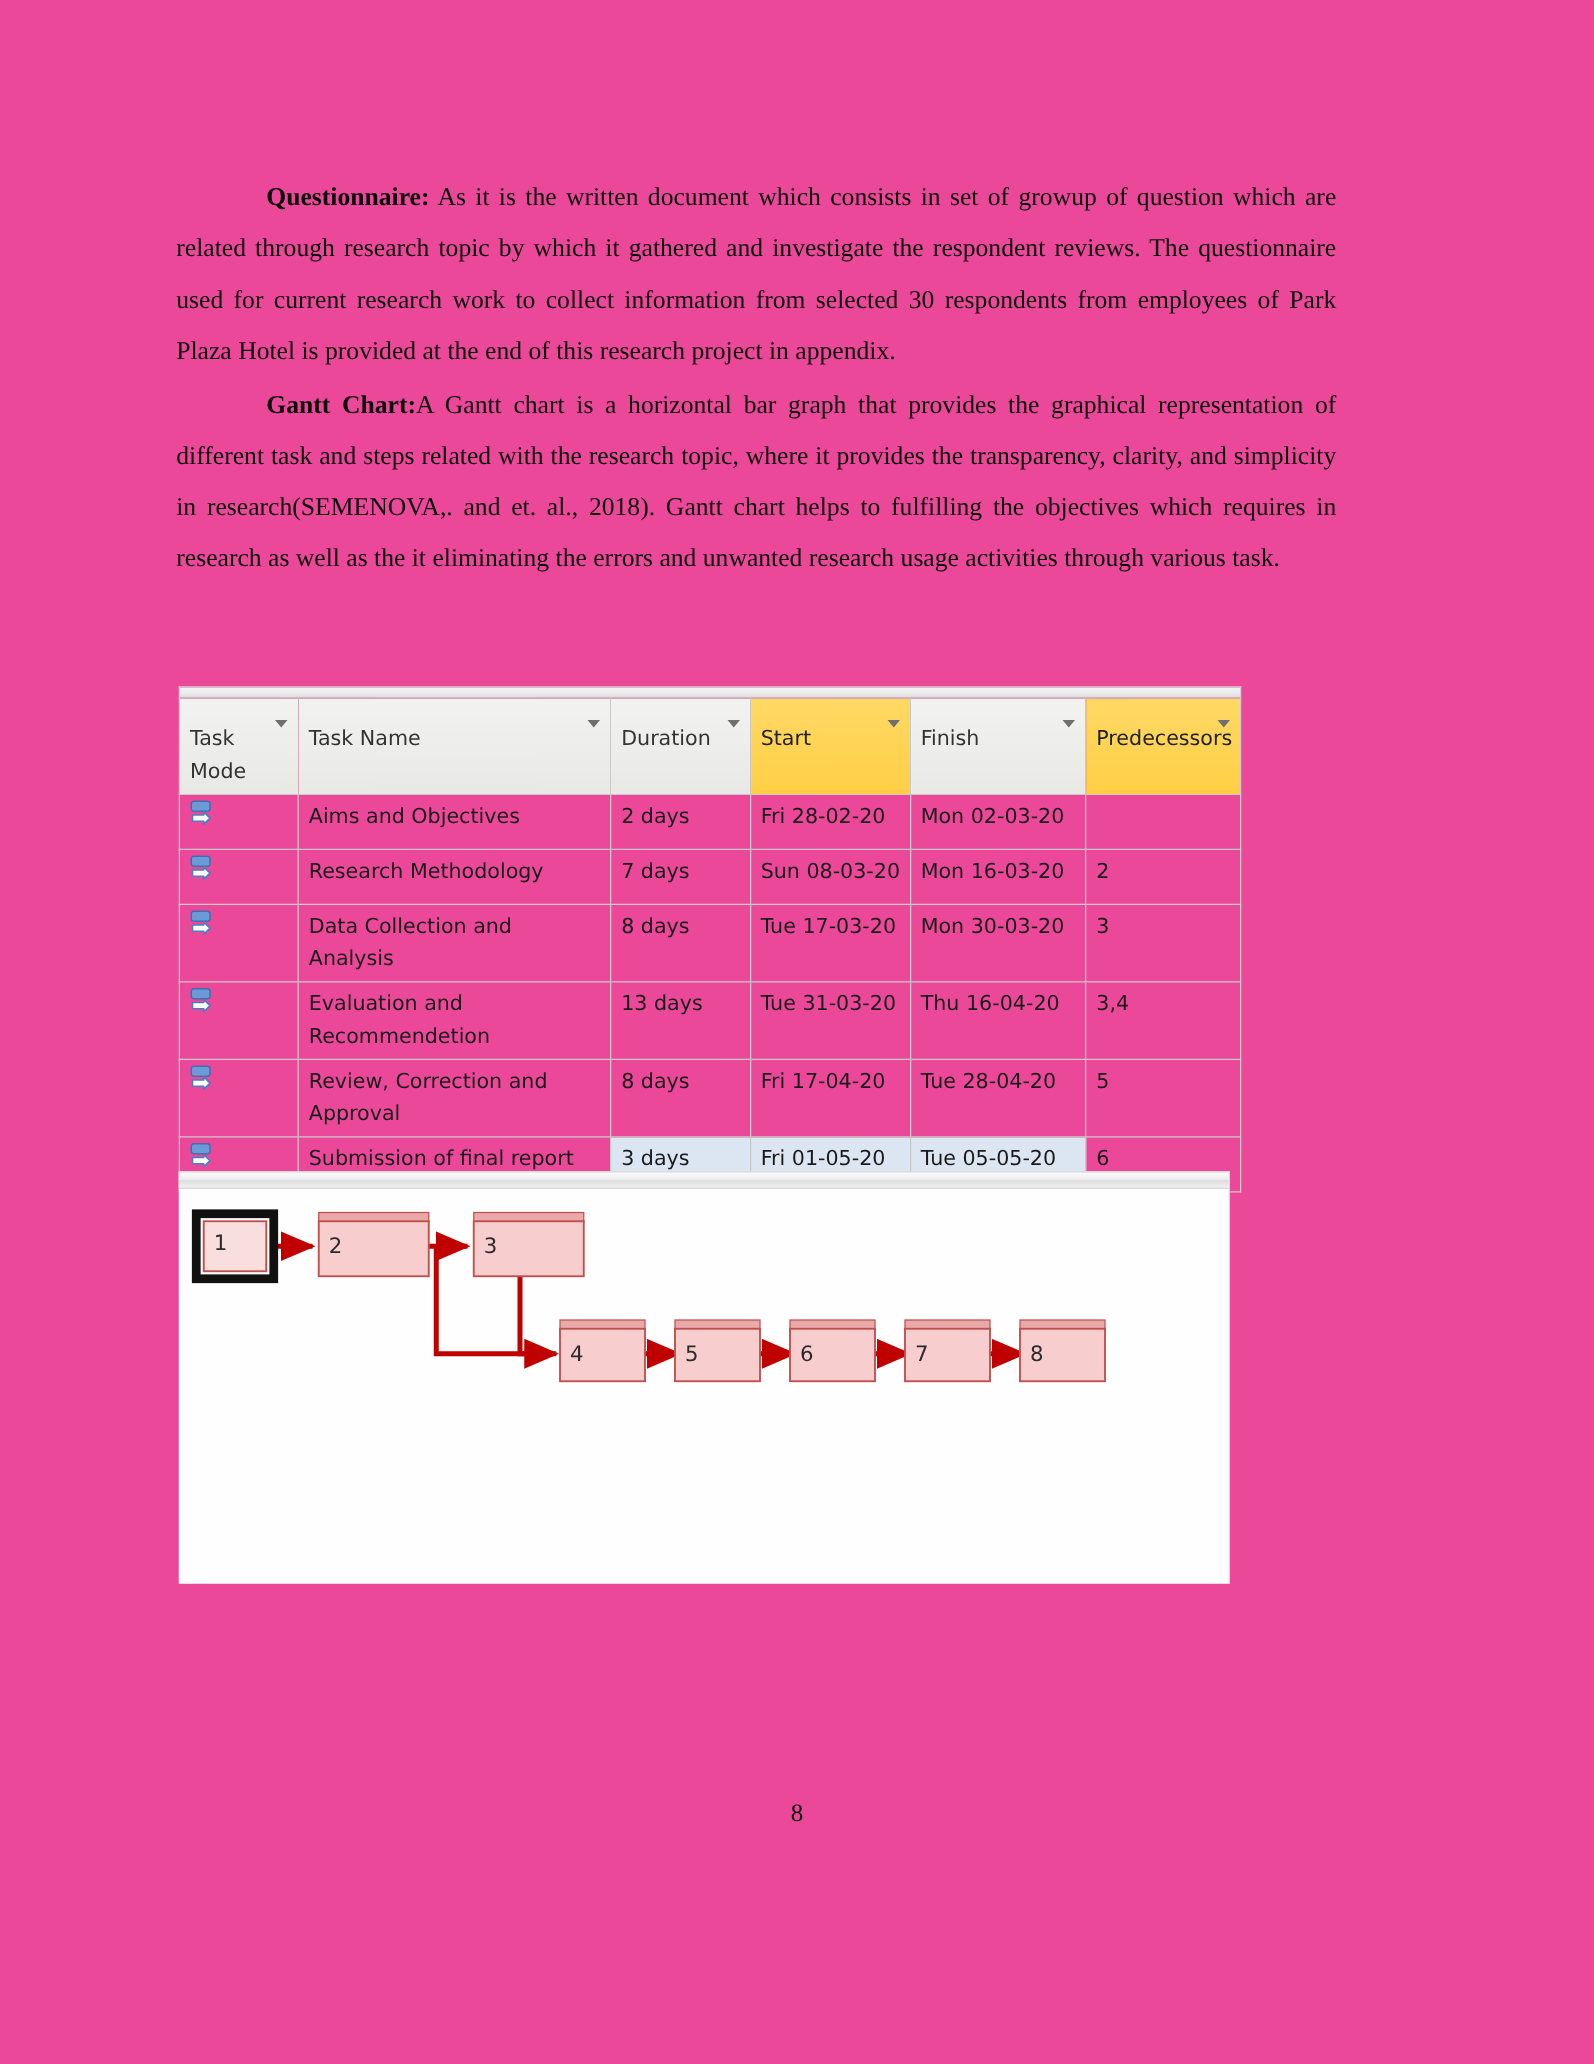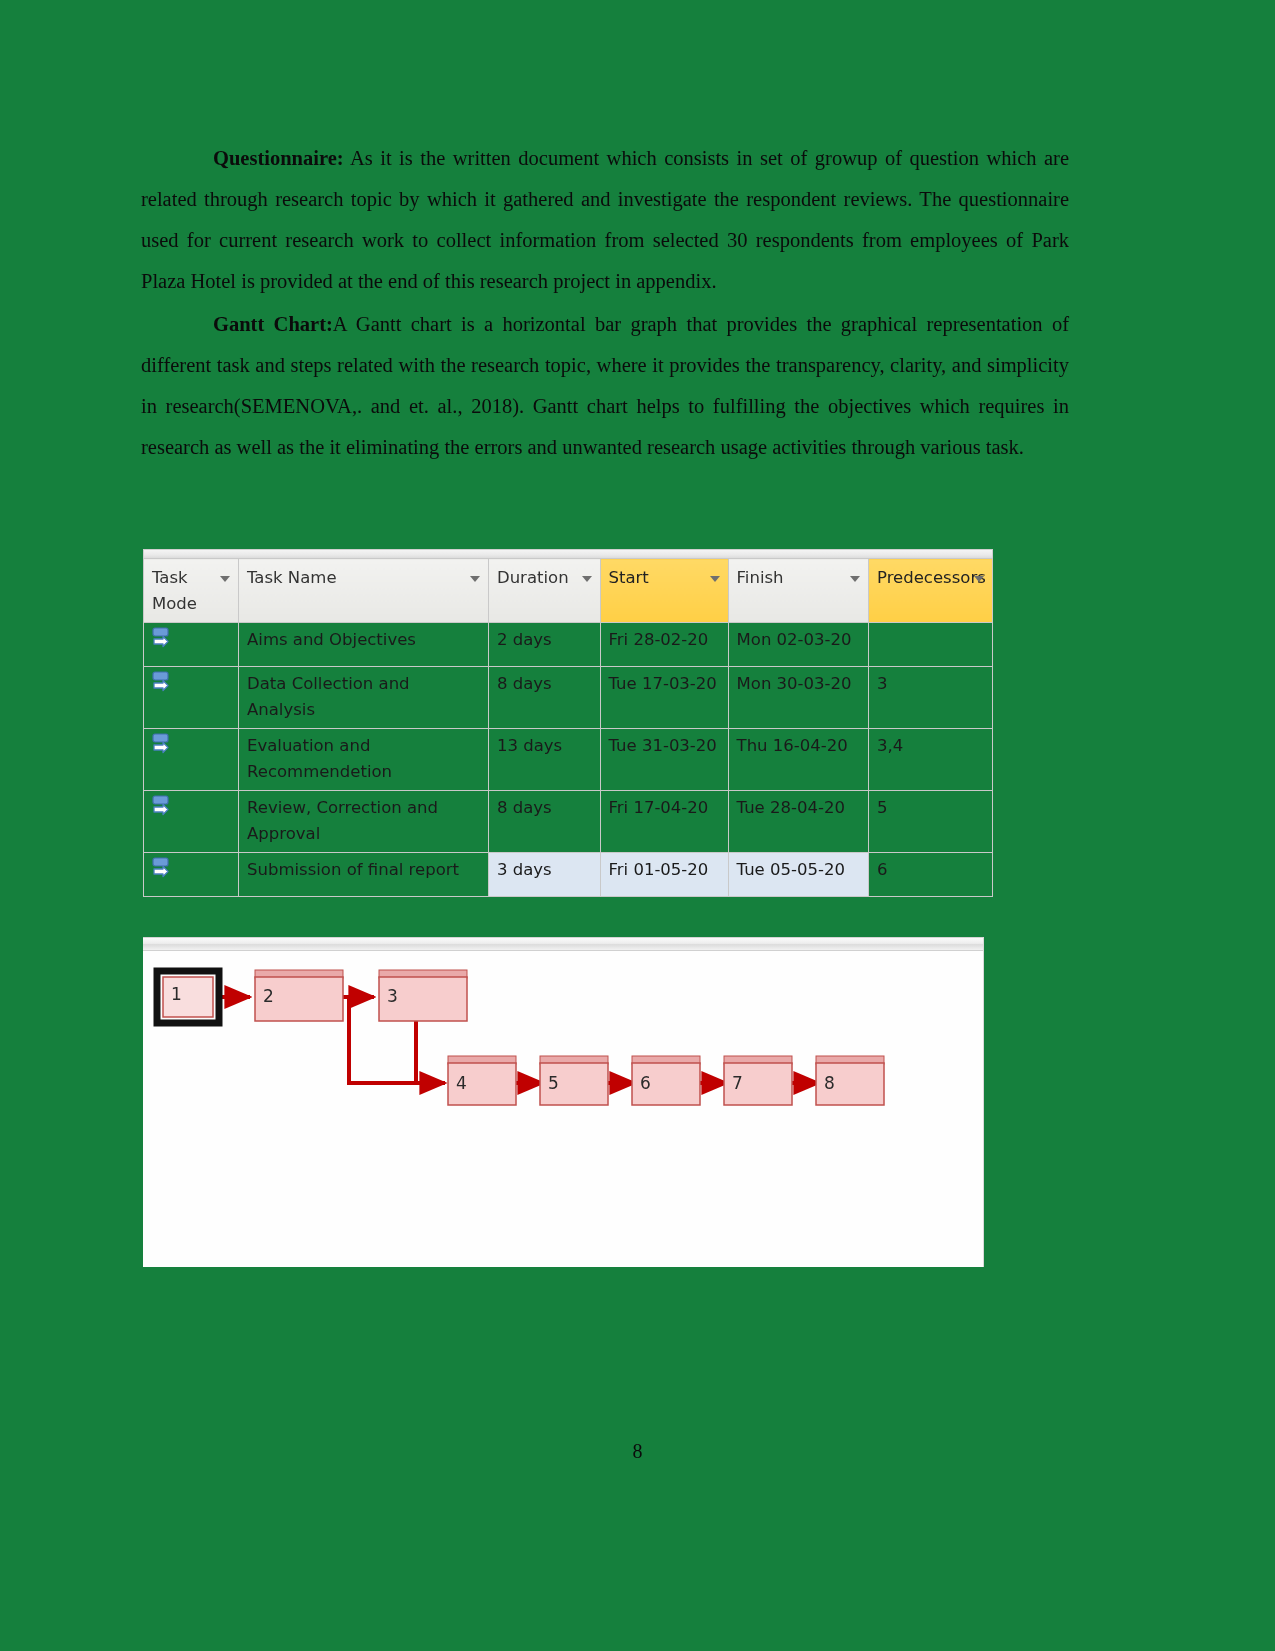--- a/index.html
+++ b/index.html
@@ -14,21 +14,21 @@
     font-family: "Liberation Serif", "DejaVu Serif", serif;
     color: #000000;
     overflow: hidden;
   }
 
   .page {
     position: absolute;
     left: 0; top: 0;
     width: 1275px;
     height: 1651px;
-    background: #15803d;
+    background: #ec4899;
   }
 
   
   .content {
     position: absolute;
     left: 141px;
     top: 138px;
     width: 928px;
   }
   p.para {
@@ -71,21 +71,21 @@
     vertical-align: top;
     padding: 4px 6px 5px 8px;
     box-sizing: border-box;
     font-weight: normal;
     text-align: left;
     line-height: 26px;
   }
   table.proj thead th {
     background: linear-gradient(to bottom, #f2f2f0 0%, #e8e8e5 100%);
     height: 46px;
-    padding-top: 6px;
+    padding-top: 19px;
     position: relative;
     color: #333;
   }
   table.proj thead th.hl {
     background: linear-gradient(to bottom, #ffd965 0%, #ffcf45 100%);
     color: #222;
   }
   .filter-arrow {
     position: absolute;
     right: 8px;
@@ -193,20 +193,31 @@
           <tr>
             <td class="tmode"><span><svg width="22" height="26" viewBox="0 0 22 26">
                   <rect x="1" y="1" width="15" height="8" rx="2" fill="#6a9bd8" stroke="#3f6fae" stroke-width="1.2"></rect>
                   <path d="M2,12 L11,12 L11,9.5 L16,14.5 L11,19.5 L11,17 L2,17 Z" fill="#ffffff" stroke="#4a7fc1" stroke-width="1.3" stroke-linejoin="round"></path>
                 </svg></span></td>
             <td class="tname">Aims and Objectives</td>
             <td class="dur">2 days</td>
             <td class="start">Fri 28-02-20</td>
             <td class="finish">Mon 02-03-20</td>
             <td class="pred"></td>
+          </tr>
+          <tr>
+            <td class="tmode"><span><svg width="22" height="26" viewBox="0 0 22 26">
+                  <rect x="1" y="1" width="15" height="8" rx="2" fill="#6a9bd8" stroke="#3f6fae" stroke-width="1.2"></rect>
+                  <path d="M2,12 L11,12 L11,9.5 L16,14.5 L11,19.5 L11,17 L2,17 Z" fill="#ffffff" stroke="#4a7fc1" stroke-width="1.3" stroke-linejoin="round"></path>
+                </svg></span></td>
+            <td class="tname">Research Methodology</td>
+            <td class="dur">7 days</td>
+            <td class="start">Sun 08-03-20</td>
+            <td class="finish">Mon 16-03-20</td>
+            <td class="pred">2</td>
           </tr>
           <tr>
             <td class="tmode"><span><svg width="22" height="26" viewBox="0 0 22 26">
                   <rect x="1" y="1" width="15" height="8" rx="2" fill="#6a9bd8" stroke="#3f6fae" stroke-width="1.2"></rect>
                   <path d="M2,12 L11,12 L11,9.5 L16,14.5 L11,19.5 L11,17 L2,17 Z" fill="#ffffff" stroke="#4a7fc1" stroke-width="1.3" stroke-linejoin="round"></path>
                 </svg></span></td>
             <td class="tname">Data Collection and Analysis</td>
             <td class="dur">8 days</td>
             <td class="start">Tue 17-03-20</td>
             <td class="finish">Mon 30-03-20</td>

